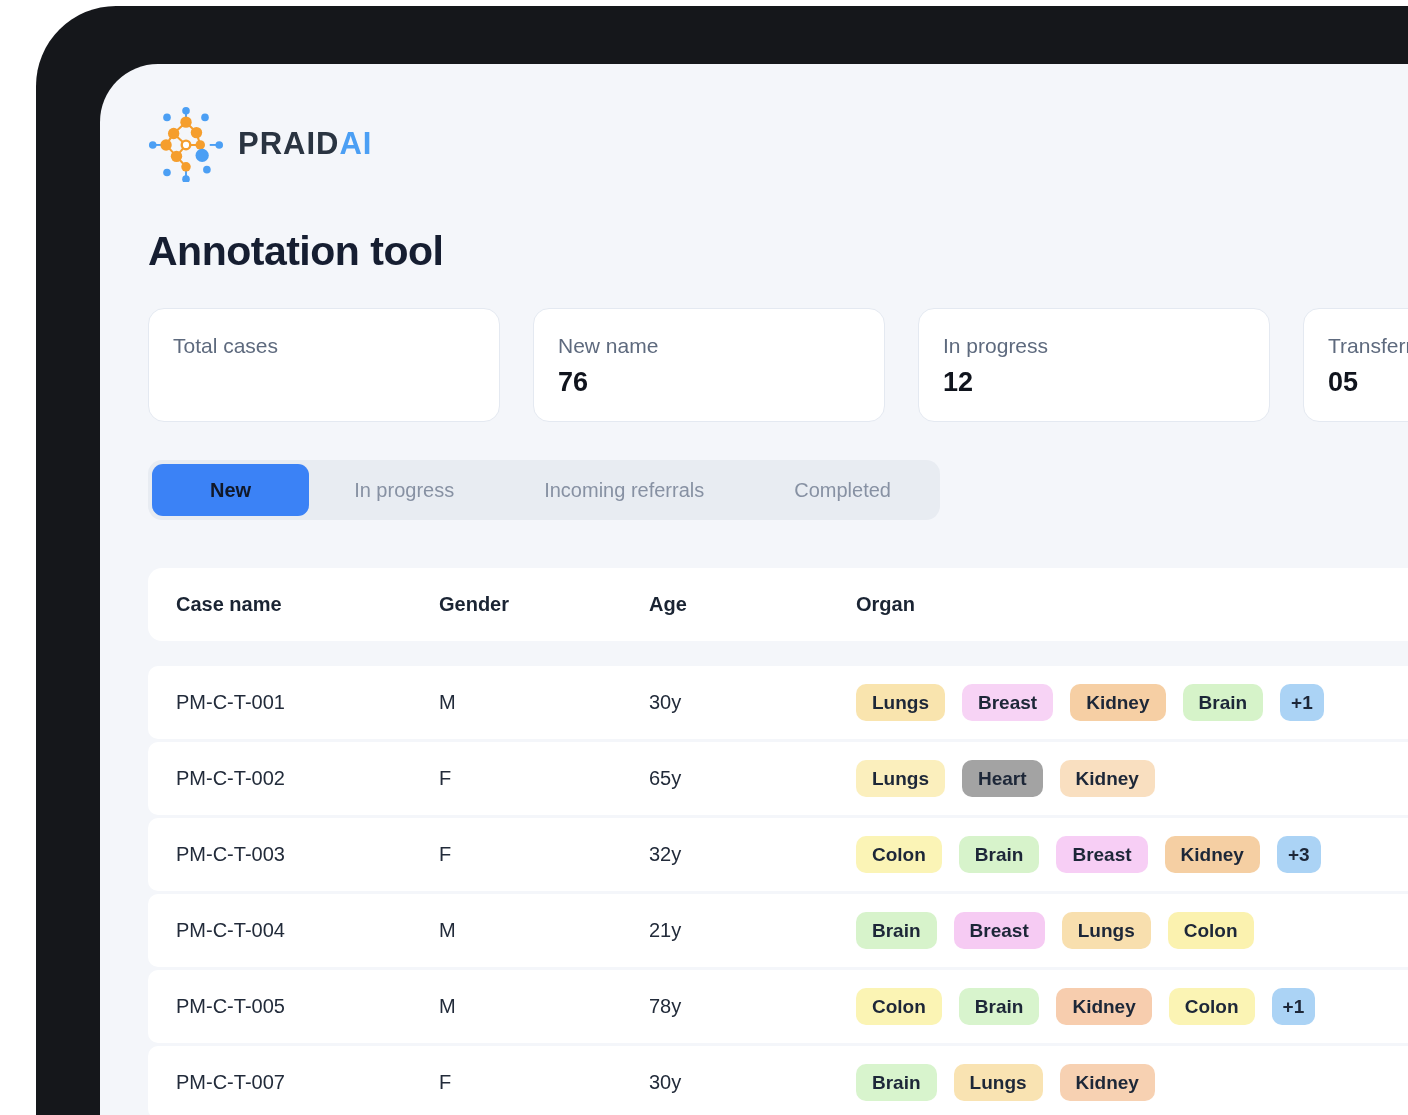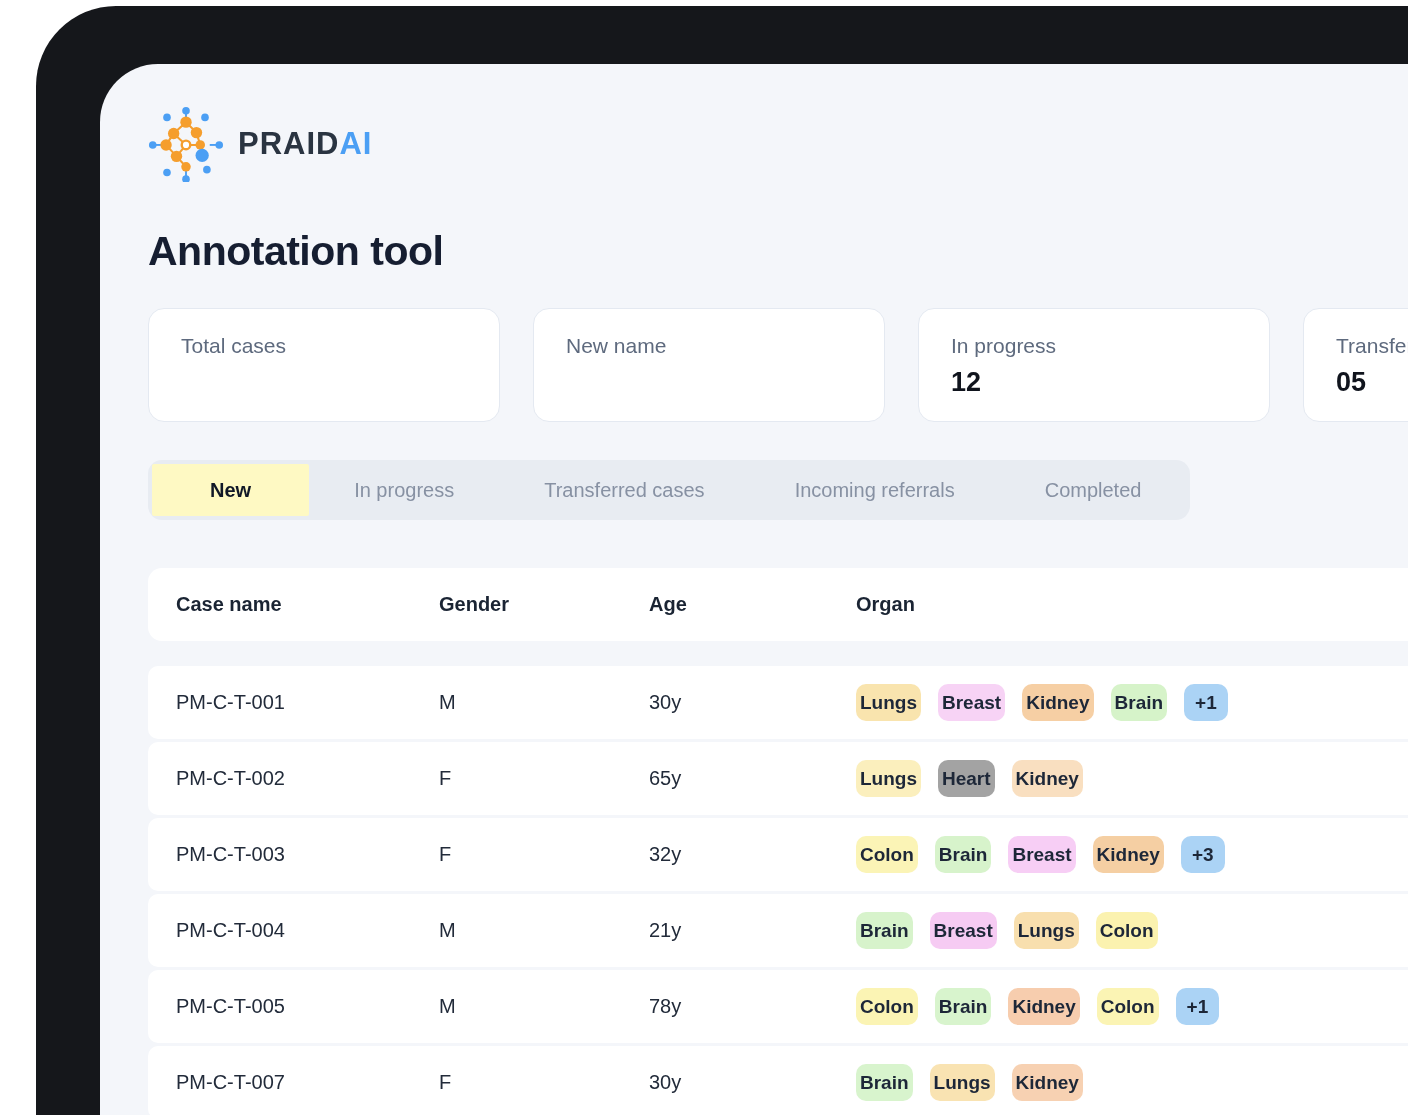--- a/index.html
+++ b/index.html
@@ -16,43 +16,43 @@
   .wordmark { font-size:31px; font-weight:600; letter-spacing:1px; color:#2a3441; }
   .wordmark .ai { color:#4b9ff4; }
 
   
   .page-title { margin-top:46px; font-size:41px; font-weight:700; color:#161e31;
     letter-spacing:-0.5px; }
 
   
   .stats-row { display:flex; gap:33px; margin-top:33px; }
   .stat-card { flex:0 0 352px; height:114px; background:#ffffff;
-    border:1px solid #e4e9f1; border-radius:16px; padding:25px 32px; }
+    border:1px solid #e4e9f1; border-radius:16px; padding:25px 24px; }
   .stat-label { font-size:21px; color:#5e6a7e; }
   .stat-value { margin-top:9px; font-size:27px; font-weight:700; color:#10141d; }
 
   
   .tabs-bar { display:inline-flex; align-items:center; margin-top:38px;
     background:#e8ecf2; border-radius:14px; padding:4px; height:60px; }
   .tab { height:52px; display:flex; align-items:center; justify-content:center;
     font-size:20px; color:#8791a3; padding:0 45px; cursor:pointer; white-space:nowrap; }
-  .tab.active { background:#fef9c3; border-radius:2px; color:#111827;
+  .tab.active { background:#3b82f6; border-radius:11px; color:#111827;
     font-weight:600; padding:0 58px; }
 
   
   .table-header { margin-top:48px; width:1330px; height:73px; background:#ffffff;
     border-radius:14px; display:grid; grid-template-columns:263px 210px 207px 1fr;
     align-items:center; padding-left:28px; font-size:20px; font-weight:700;
     color:#1a2433; }
   .rows { margin-top:25px; width:1330px; }
   .table-row { height:73px; background:#ffffff; border-radius:10px; margin-bottom:3px;
     display:grid; grid-template-columns:263px 210px 207px 1fr; align-items:center;
     padding-left:28px; font-size:20px; color:#222b3a; }
   .badges { display:flex; align-items:center; gap:17px; }
-  .badge { display:inline-flex; align-items:center; height:37px; padding:0 4px;
+  .badge { display:inline-flex; align-items:center; height:37px; padding:0 16px;
     border-radius:10px; font-size:19px; font-weight:600; color:#1d2738; }
   .badge.more { padding:0 11px; }
 </style>
 </head>
 <body>
 
 <div class="dark-frame"></div>
 
 <div class="app-panel">
 
@@ -97,39 +97,39 @@
 
   <h1 class="page-title">Annotation tool</h1>
 
   <div class="stats-row">
   <div class="stat-card">
     <div class="stat-label">Total cases</div>
   </div>
 
   <div class="stat-card">
     <div class="stat-label">New name</div>
+    <div class="stat-value">76</div>
   </div>
 
   <div class="stat-card">
     <div class="stat-label">In progress</div>
     <div class="stat-value">12</div>
   </div>
 
   <div class="stat-card">
     <div class="stat-label">Transferred</div>
     <div class="stat-value">05</div>
   </div>
 </div>
 
   <div class="tabs-bar">
   <div class="tab active">New</div>
 
   <div class="tab">In progress</div>
 
-  <div class="tab">Transferred cases</div>
 
   <div class="tab">Incoming referrals</div>
 
   <div class="tab">Completed</div>
 </div>
 
   <div class="table-header">
     <span>Case name</span>
     <span>Gender</span>
     <span>Age</span>

